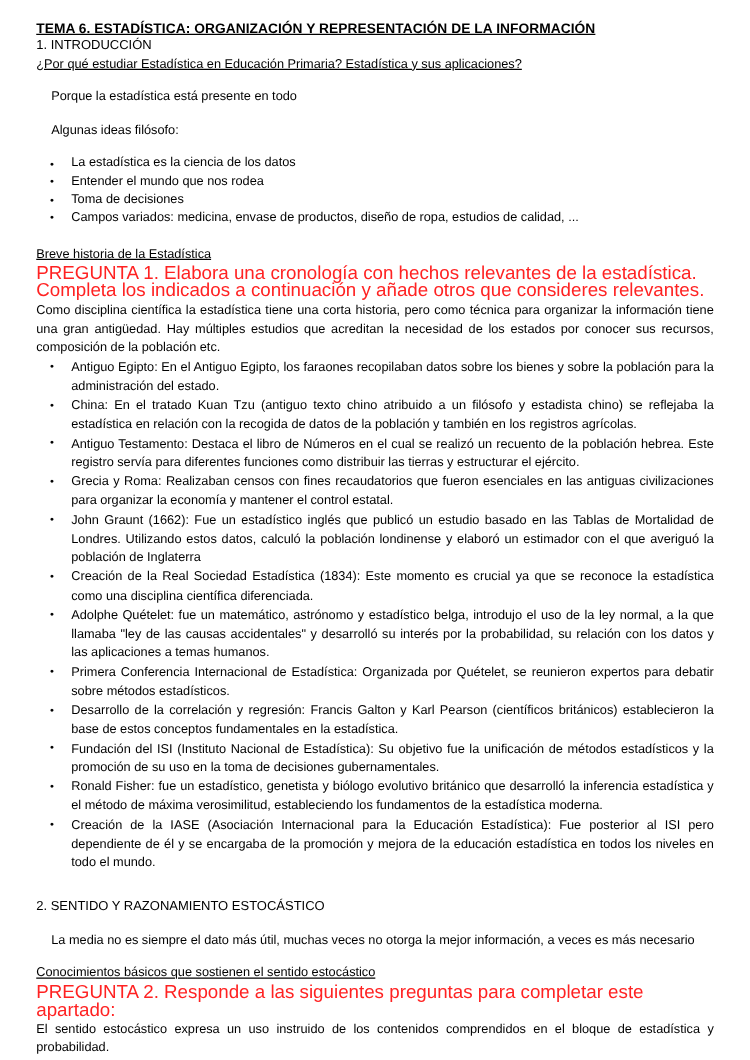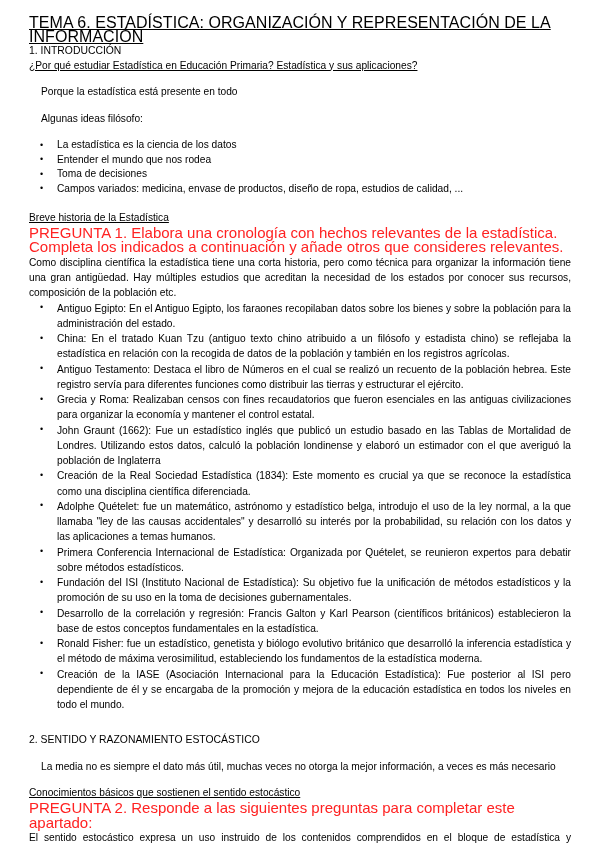--- a/index.html
+++ b/index.html
@@ -16,22 +16,22 @@
   }
   #page {
     width: 600px;
     height: 848px;
     box-sizing: border-box;
     padding: 16px 29px 0 29px;
     position: relative;
   }
 
   .h1 {
-    font-size: 16px;
-    font-weight: normal;
+    font-size: 11px;
+    font-weight: bold;
     text-decoration: underline;
     letter-spacing: 0.05px;
     line-height: 14px;
     margin: 0;
   }
   .h2 {
     font-size: 10.4px;
     font-weight: normal;
     line-height: 14.5px;
     margin: 0;
@@ -138,24 +138,24 @@
     <li>
         <span class="txt">Creación de la Real Sociedad Estadística (1834): Este momento es crucial ya que se reconoce la estadística como una disciplina científica diferenciada.</span>
       </li>
     <li>
         <span class="txt">Adolphe Quételet: fue un matemático, astrónomo y estadístico belga, introdujo el uso de la ley normal, a la que llamaba "ley de las causas accidentales" y desarrolló su interés por la probabilidad, su relación con los datos y las aplicaciones a temas humanos.</span>
       </li>
     <li>
         <span class="txt">Primera Conferencia Internacional de Estadística: Organizada por Quételet, se reunieron expertos para debatir sobre métodos estadísticos.</span>
       </li>
     <li>
-        <span class="txt">Fundación del ISI (Instituto Nacional de Estadística): Su objetivo fue la unificación de métodos estadísticos y la promoción de su uso en la toma de decisiones gubernamentales.</span>
+        <span class="txt">Desarrollo de la correlación y regresión: Francis Galton y Karl Pearson (científicos británicos) establecieron la base de estos conceptos fundamentales en la estadística.</span>
       </li>
     <li>
-        <span class="txt">Desarrollo de la correlación y regresión: Francis Galton y Karl Pearson (científicos británicos) establecieron la base de estos conceptos fundamentales en la estadística.</span>
+        <span class="txt">Fundación del ISI (Instituto Nacional de Estadística): Su objetivo fue la unificación de métodos estadísticos y la promoción de su uso en la toma de decisiones gubernamentales.</span>
       </li>
     <li>
         <span class="txt">Ronald Fisher: fue un estadístico, genetista y biólogo evolutivo británico que desarrolló la inferencia estadística y el método de máxima verosimilitud, estableciendo los fundamentos de la estadística moderna.</span>
       </li>
     <li>
         <span class="txt">Creación de la IASE (Asociación Internacional para la Educación Estadística): Fue posterior al ISI pero dependiente de él y se encargaba de la promoción y mejora de la educación estadística en todos los niveles en todo el mundo.</span>
       </li>
   </ul>
 
   <div class="spacer-xl"></div>

